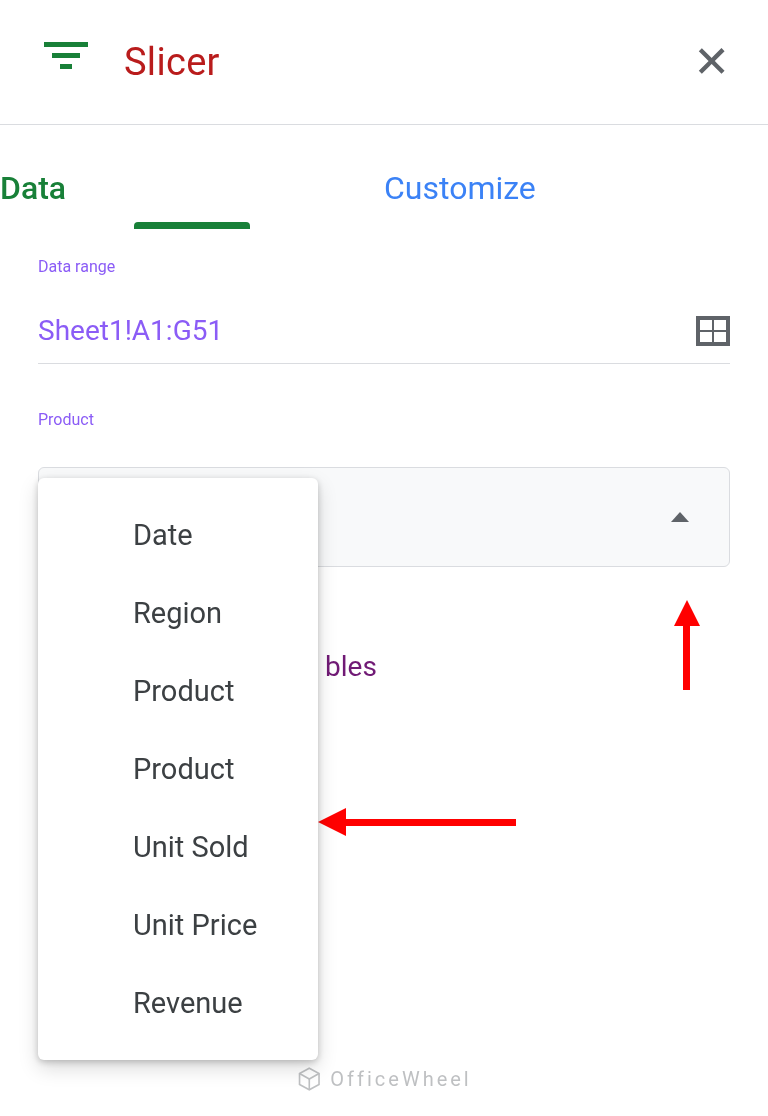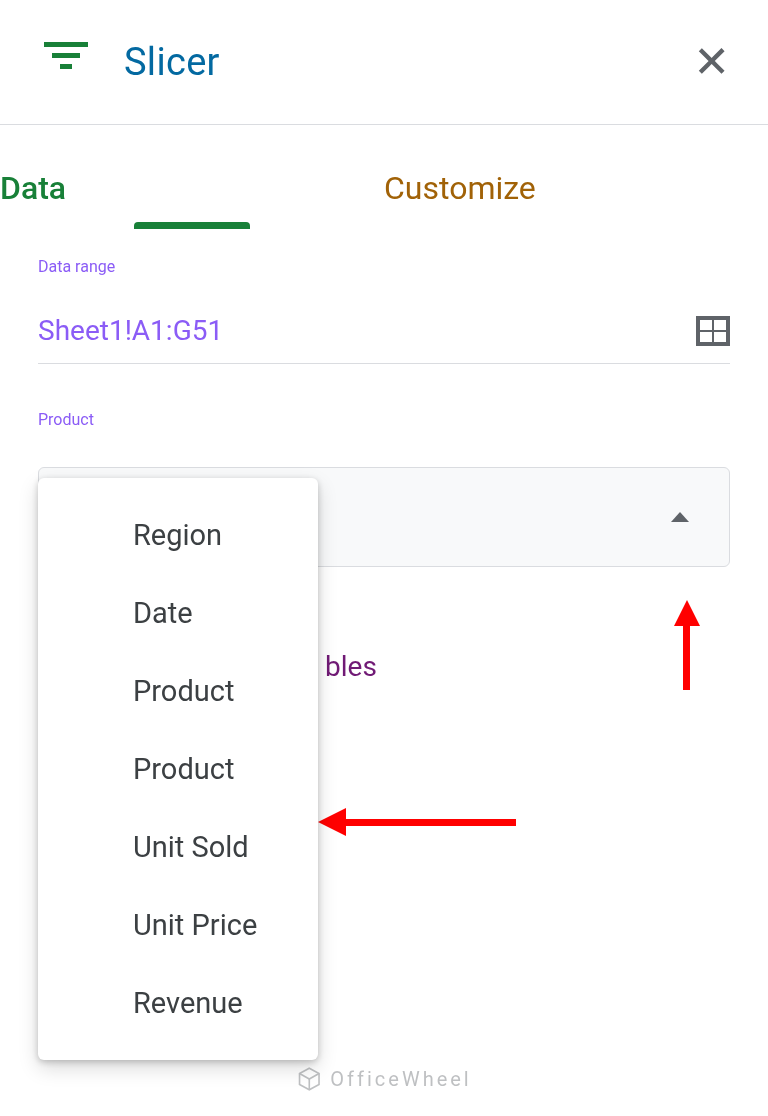--- a/index.html
+++ b/index.html
@@ -27,21 +27,21 @@
       display: block;
       background: #188038;
       height: 5px;
       margin: 0 auto;
     }
     .filter-icon span:nth-child(1) { width: 44px; margin-bottom: 6px; }
     .filter-icon span:nth-child(2) { width: 28px; margin-bottom: 6px; }
     .filter-icon span:nth-child(3) { width: 12px; }
     .header-title {
       font-size: 38px;
-      color: #0369a1;
+      color: #b91c1c;
       flex: 1;
       letter-spacing: 0.3px;
     }
     .close-btn {
       font-size: 44px;
       color: #5f6368;
       cursor: pointer;
       font-weight: 300;
       line-height: 1;
     }
@@ -66,21 +66,21 @@
       position: absolute;
       bottom: 0;
       left: 50%;
       transform: translateX(-50%);
       width: 116px;
       height: 7px;
       background: #188038;
       border-radius: 4px 4px 0 0;
     }
     .tab.inactive {
-      color: #a16207;
+      color: #3b82f6;
     }
     .content {
       padding: 28px 38px 0 38px;
     }
     .label {
       font-size: 16px;
       color: #8b5cf6;
       margin-bottom: 38px;
     }
     .field-row {
@@ -248,22 +248,22 @@
 
   <div class="label">Product</div>
   <div class="select-box">
     <div class="caret-up"></div>
   </div>
 </div>
 
 <div class="partial-text">bles</div>
 
 <div class="dropdown">
+  <div class="dropdown-item">Date</div>
   <div class="dropdown-item">Region</div>
-  <div class="dropdown-item">Date</div>
   <div class="dropdown-item">Product</div>
   <div class="dropdown-item">Product</div>
   <div class="dropdown-item">Unit Sold</div>
   <div class="dropdown-item">Unit Price</div>
   <div class="dropdown-item">Revenue</div>
 </div>
 
 <div class="arrow-annotation arrow1">
   <div class="arrow1-head"></div>
   <div class="arrow1-shaft"></div>

